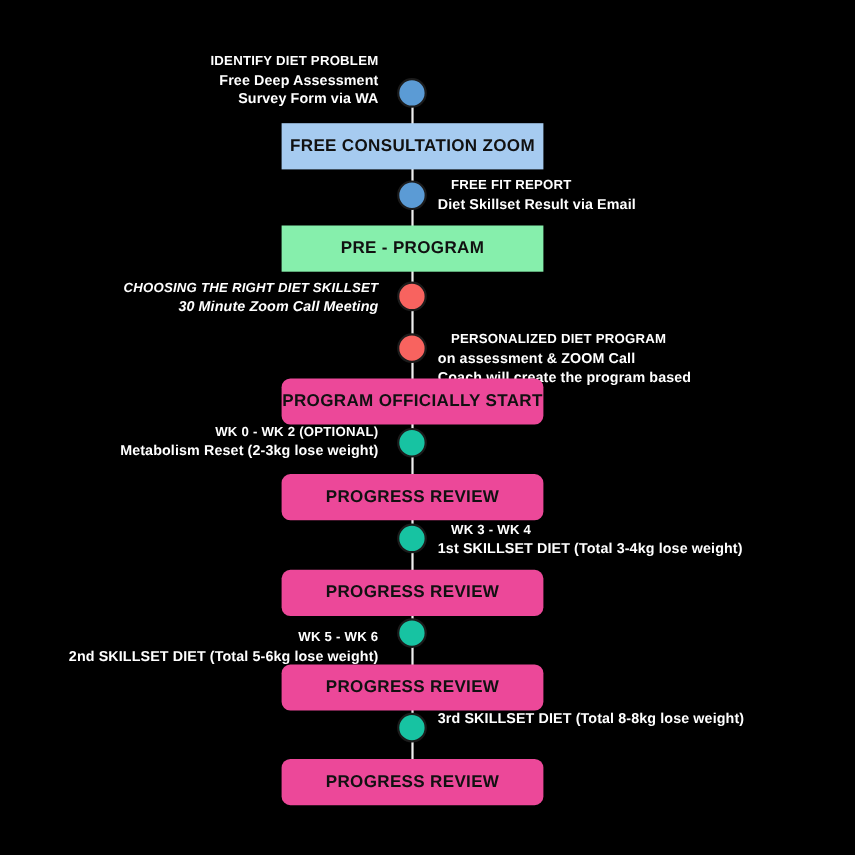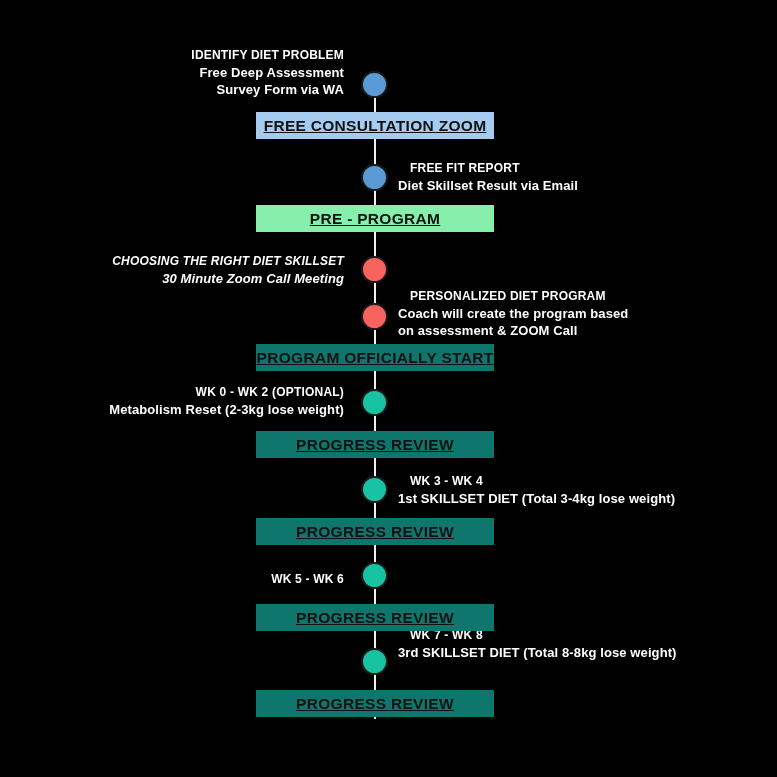--- a/index.html
+++ b/index.html
@@ -31,36 +31,35 @@
     width: 2px;
     height: 635px;
     background: #f0f0f0;
   }
 
   
   .bar {
     position: absolute;
     left: 256px;
     width: 238px;
-    height: 27px;
+    height: 42px;
     box-sizing: border-box;
     display: flex;
     align-items: center;
     justify-content: center;
     color: #111111;
     font-weight: bold;
     font-size: 15.5px;
     letter-spacing: 0.3px;
     white-space: nowrap;
     z-index: 3;
-    text-decoration: underline;
   }
   .bar.blue  { background: #a6cbf0; }
   .bar.pink  { background: #86efac; }
-  .bar.mint  { background: #0f766e; }
+  .bar.mint  { background: #ec4899; border-radius: 8px; }
 
   
   .dot {
     position: absolute;
     left: 361px;
     width: 27px;
     height: 27px;
     border-radius: 50%;
     border: 2px solid #1b1b1b;
     box-sizing: border-box;
@@ -135,35 +134,36 @@
         <div class="note-line">Survey Form via WA</div>
       </div>
       <div class="note right" style="top: 161px;">
         <div class="note-title">FREE FIT REPORT</div>
         <div class="note-line">Diet Skillset Result via Email</div>
       </div>
       <div class="note left" style="top: 254px; font-style: italic;">
         <div class="note-title">CHOOSING THE RIGHT DIET SKILLSET</div>
         <div class="note-line">30 Minute Zoom Call Meeting</div>
       </div>
-      <div class="note right" style="top: 289px;">
+      <div class="note right" style="top: 301px;">
         <div class="note-title">PERSONALIZED DIET PROGRAM</div>
+        <div class="note-line">on assessment &amp; ZOOM Call</div>
         <div class="note-line">Coach will create the program based</div>
-        <div class="note-line">on assessment &amp; ZOOM Call</div>
       </div>
       <div class="note left" style="top: 385px;">
         <div class="note-title">WK 0 - WK 2 (OPTIONAL)</div>
         <div class="note-line">Metabolism Reset (2-3kg lose weight)</div>
       </div>
       <div class="note right" style="top: 474px;">
         <div class="note-title">WK 3 - WK 4</div>
         <div class="note-line">1st SKILLSET DIET (Total 3-4kg lose weight)</div>
       </div>
       <div class="note left" style="top: 572px;">
         <div class="note-title">WK 5 - WK 6</div>
+        <div class="note-line">2nd SKILLSET DIET (Total 5-6kg lose weight)</div>
       </div>
       <div class="note right" style="top: 628px;">
         <div class="note-title">WK 7 - WK 8</div>
         <div class="note-line">3rd SKILLSET DIET (Total 8-8kg lose weight)</div>
       </div>
     </div>
 
 </div>
 
 </body></html>

